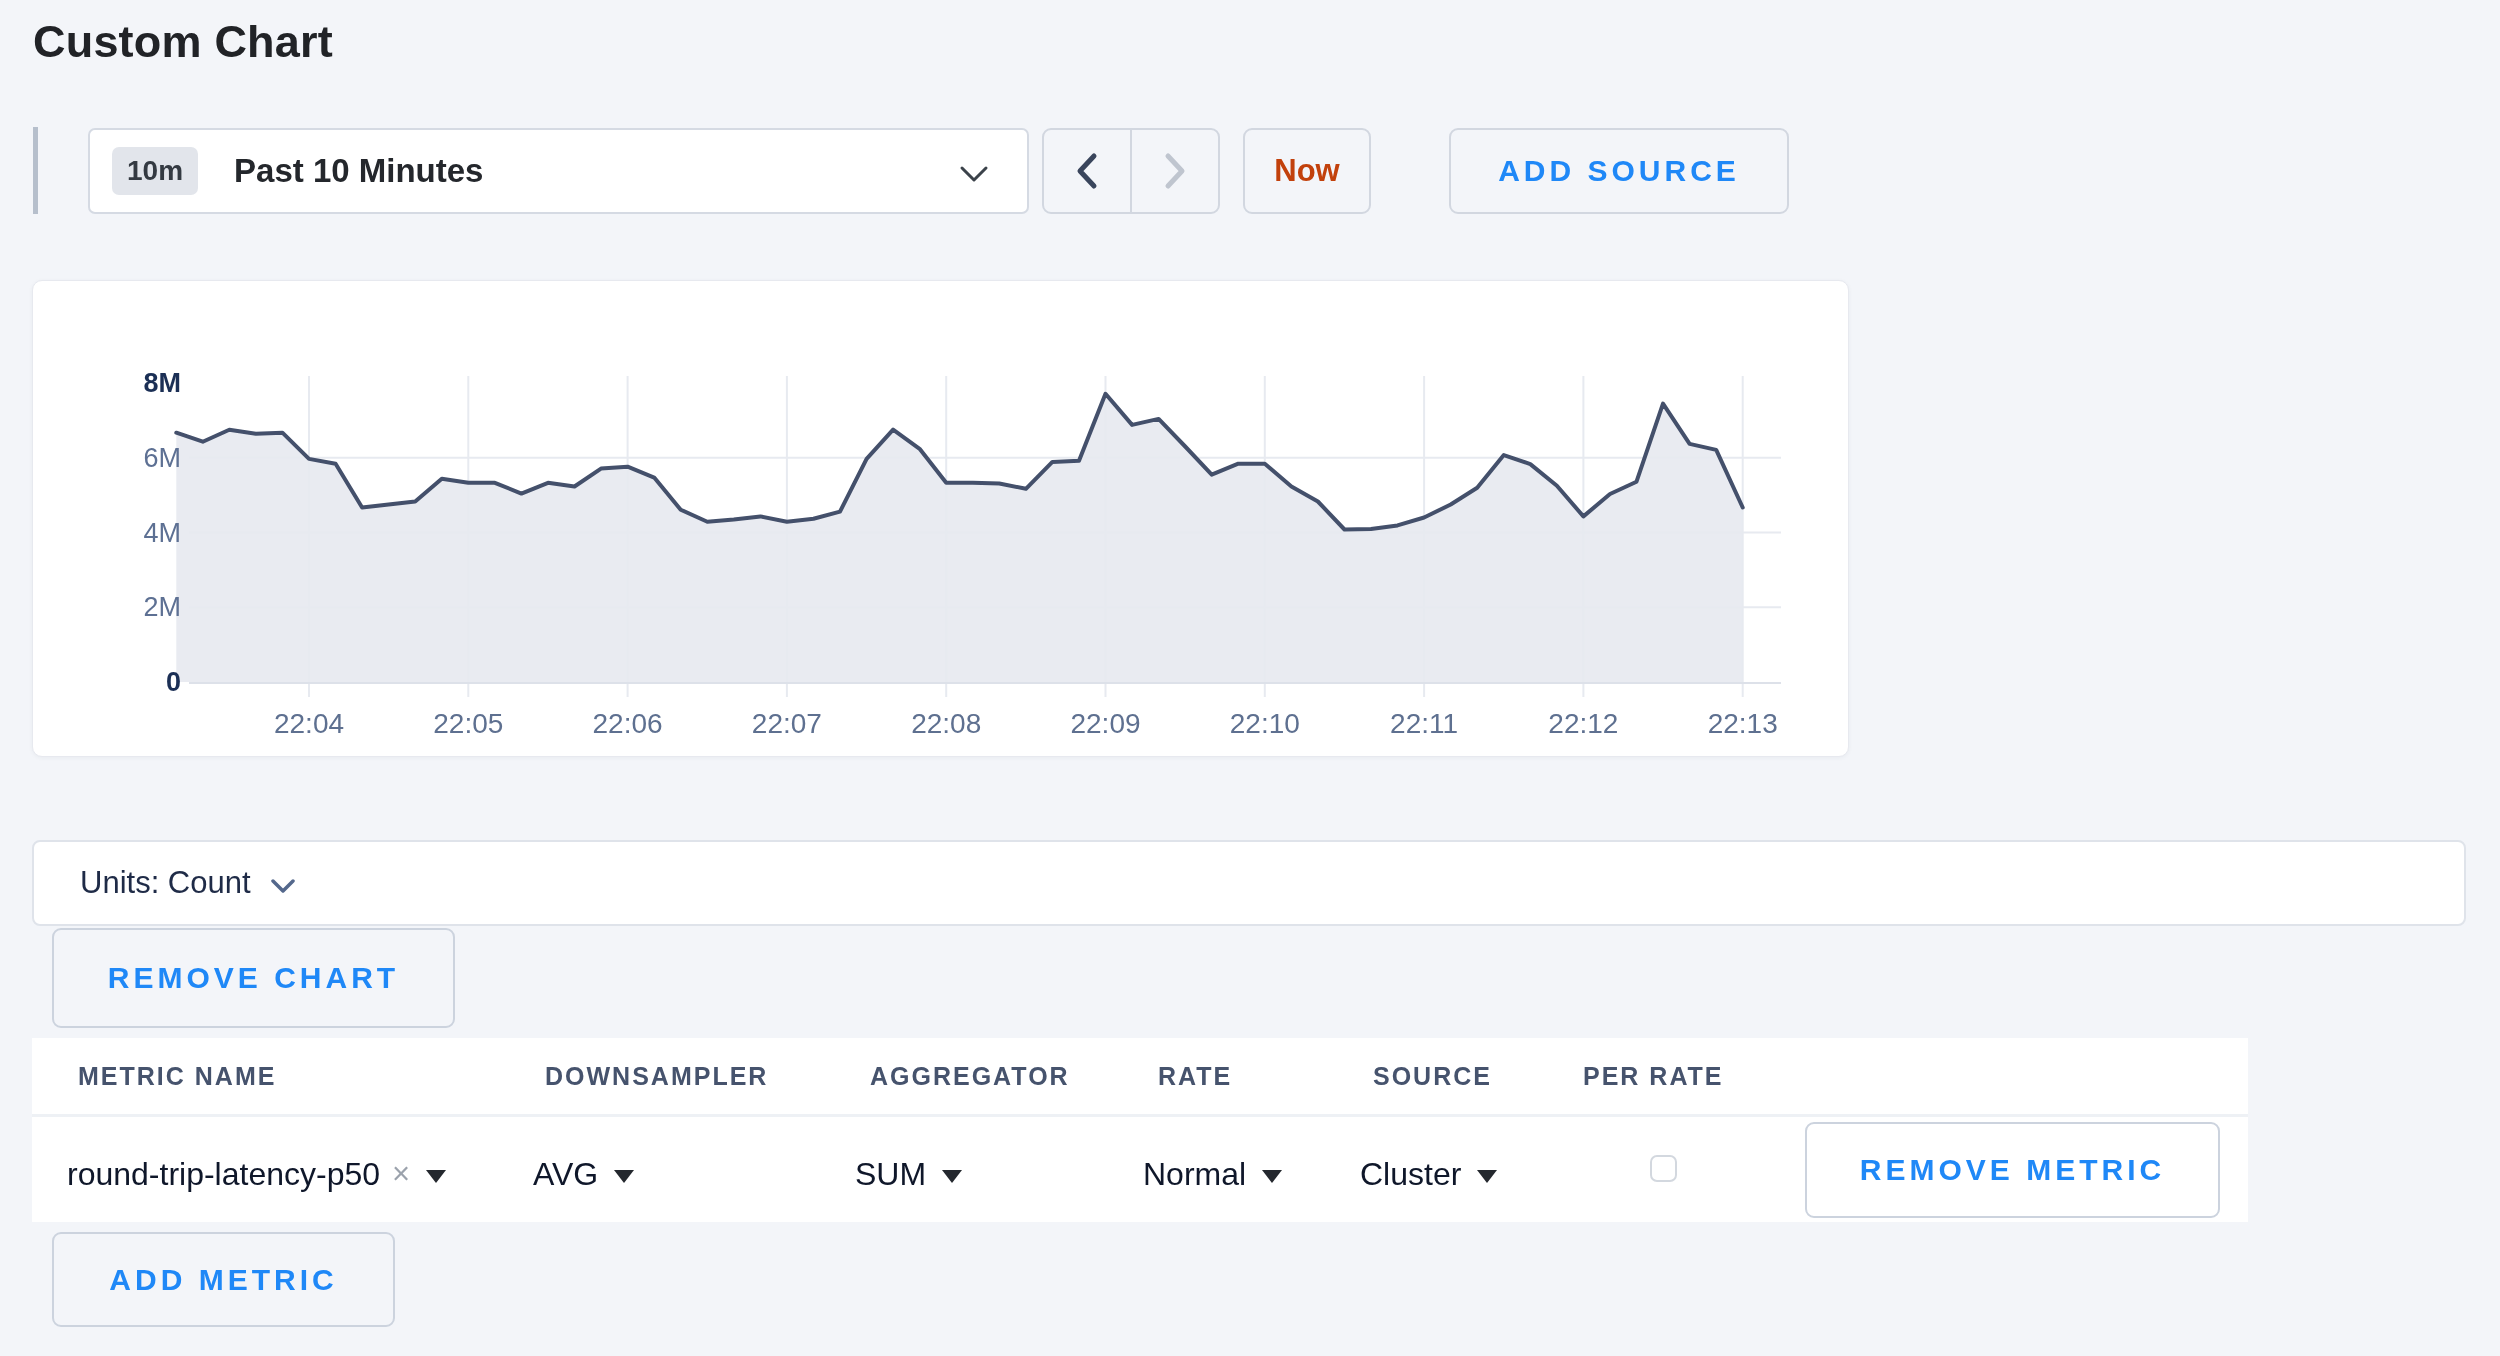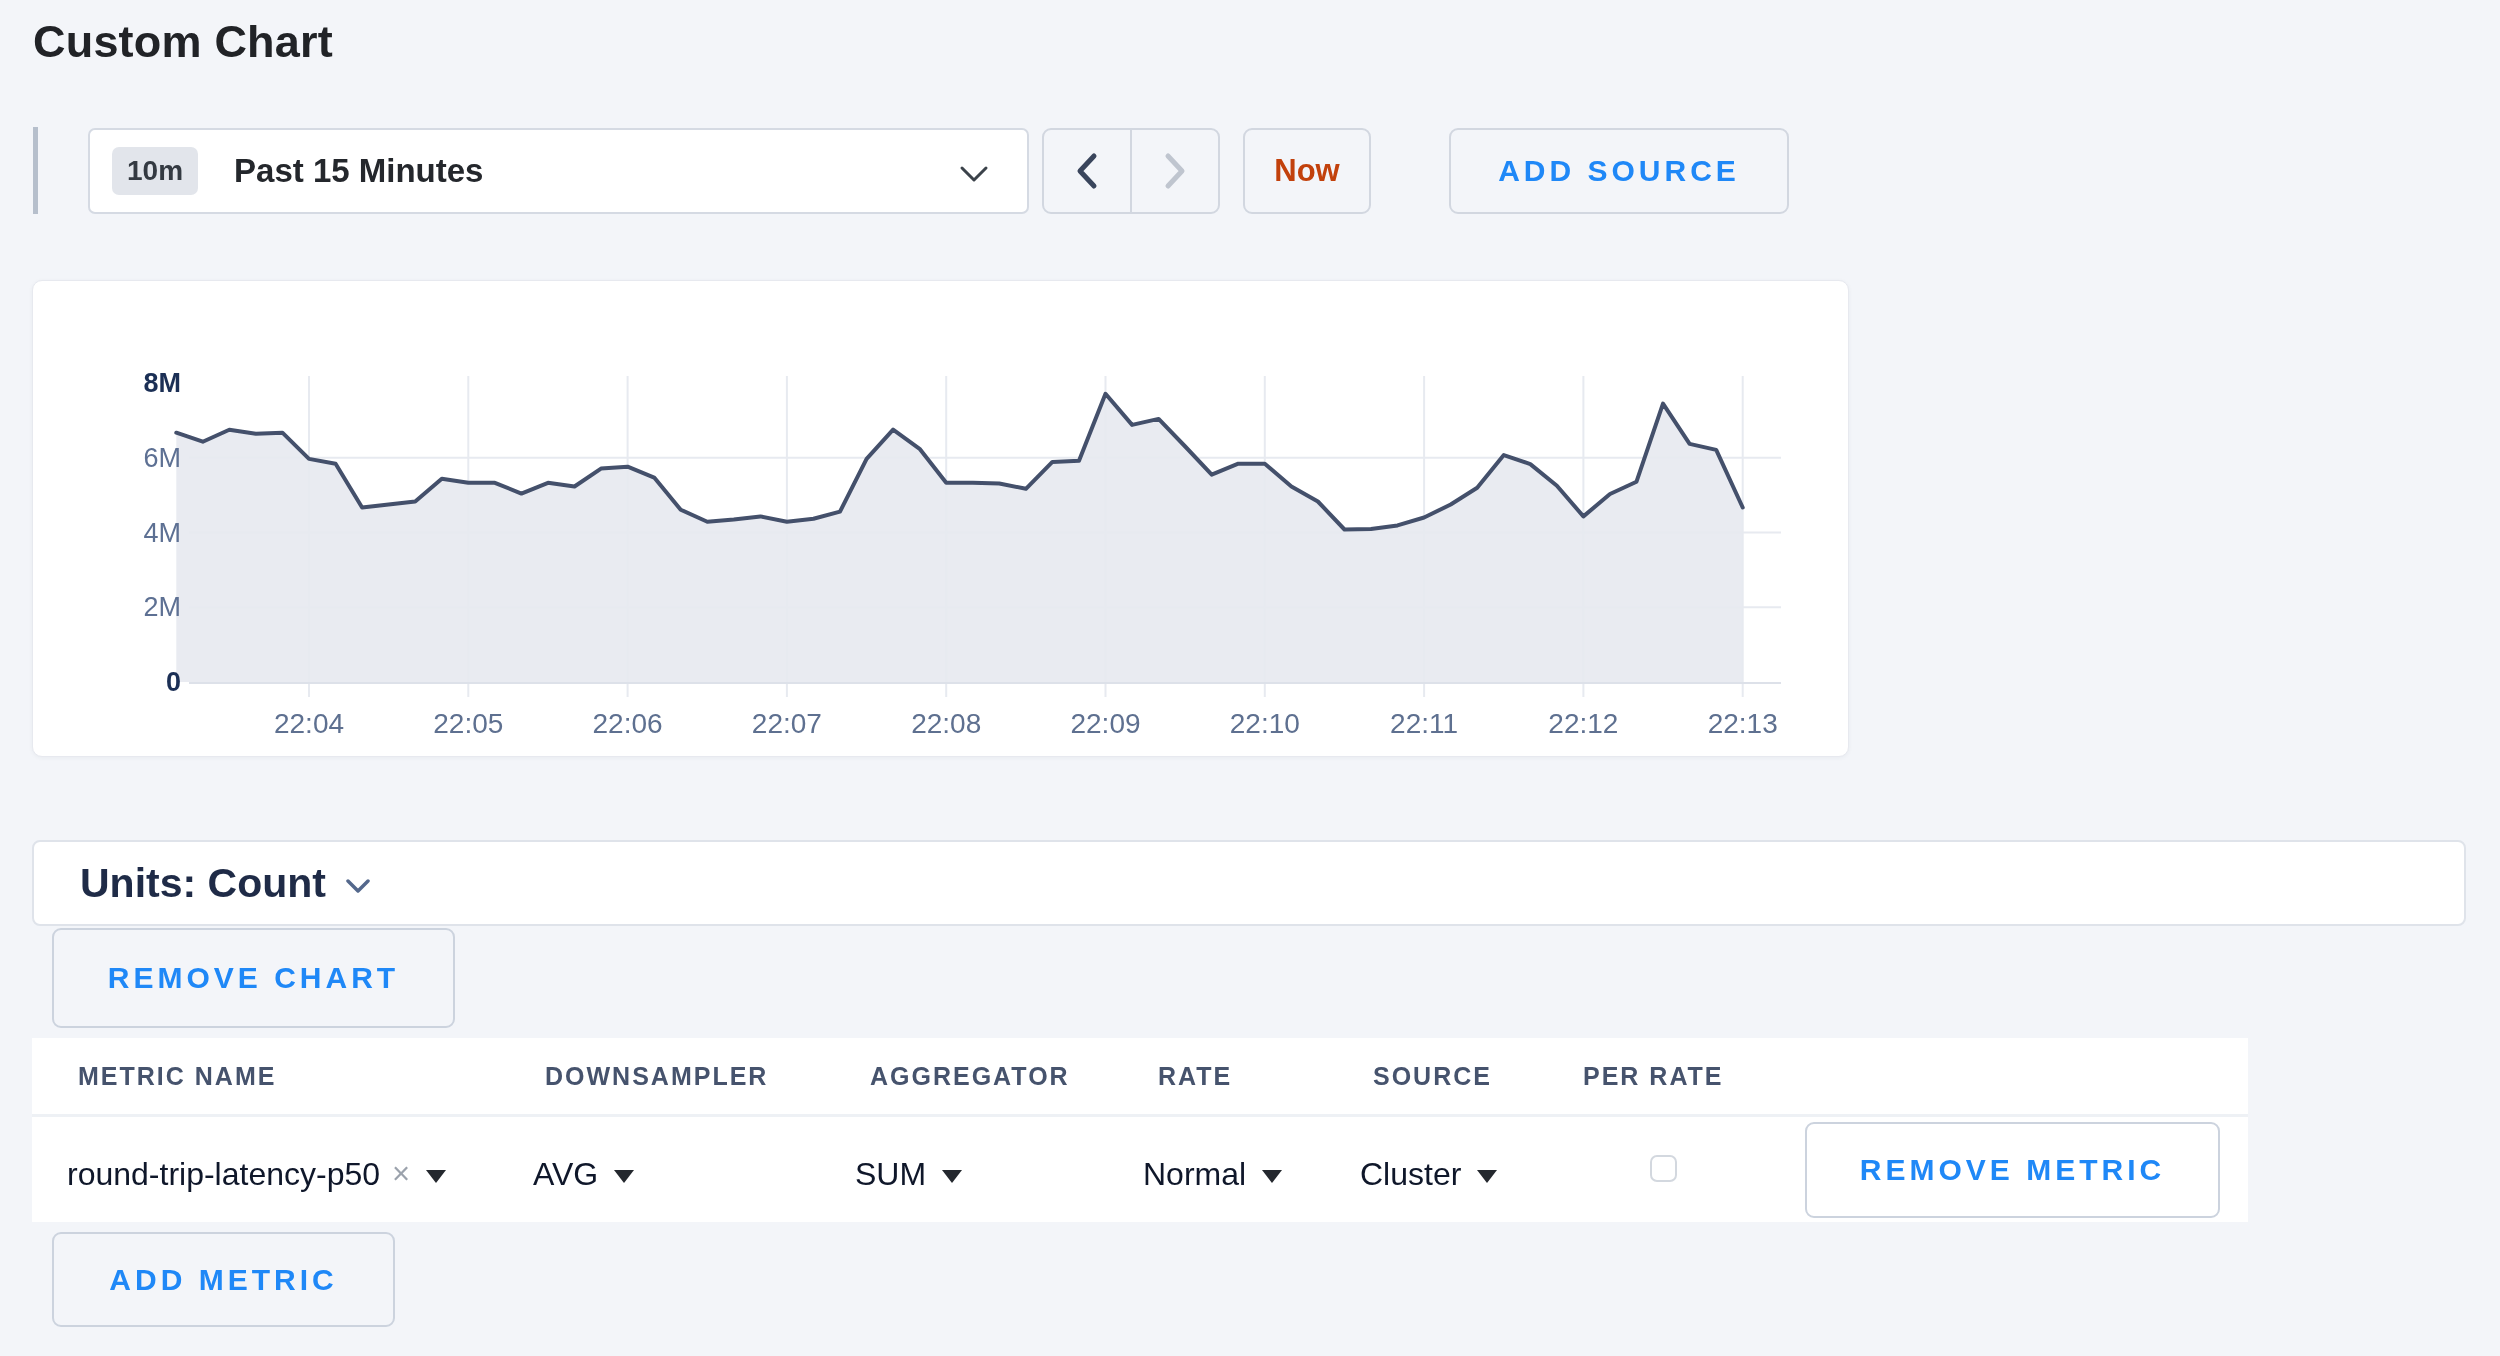--- a/index.html
+++ b/index.html
@@ -60,21 +60,21 @@
     box-shadow:0 1px 4px rgba(40,50,70,.05);
   }
   .chart-card svg { position:absolute; left:0; top:0; }
 
   
   .units-bar {
     position:absolute; left:32px; top:840px; width:2434px; height:86px;
     background:#ffffff; border:2px solid #dfe3ea; border-radius:8px;
     display:flex; align-items:center; padding-left:46px; cursor:pointer;
   }
-  .units-label { font-size:41px; font-weight:700; color:#1f2b47; }
+  .units-label { font-size:31px; font-weight:400; color:#1f2b47; }
   .units-chevron { margin-left:20px; margin-top:6px; }
 
   
   .metrics-table {
     position:absolute; left:32px; top:1038px; width:2216px; height:184px;
     background:#ffffff;
   }
   .metrics-divider { position:absolute; left:0; top:76px; width:100%; height:3px; background:#eef1f5; }
   .th {
     position:absolute; top:24px; font-size:25px; font-weight:700; letter-spacing:2px;
@@ -97,21 +97,21 @@
 <body>
 
 <div id="app">
 
   <div class="page-title">Custom Chart</div>
 
   <div class="accent-bar"></div>
 
   <div class="range-select">
     <span class="range-badge">10m</span>
-    <span class="range-label">Past 15 Minutes</span>
+    <span class="range-label">Past 10 Minutes</span>
     <svg class="range-chevron" width="30" height="20" viewBox="0 0 30 20">
       <polyline points="3,4 15,16 27,4" fill="none" stroke="#3b424a" stroke-width="3" stroke-linecap="round" stroke-linejoin="round"></polyline>
     </svg>
   </div>
 
   <div class="pager">
     <div class="pager-cell prev">
       <svg width="30" height="46" viewBox="0 0 30 46">
         <polyline points="22,8 8,23 22,38" fill="none" stroke="#39455c" stroke-width="5" stroke-linecap="round" stroke-linejoin="round"></polyline>
       </svg>

